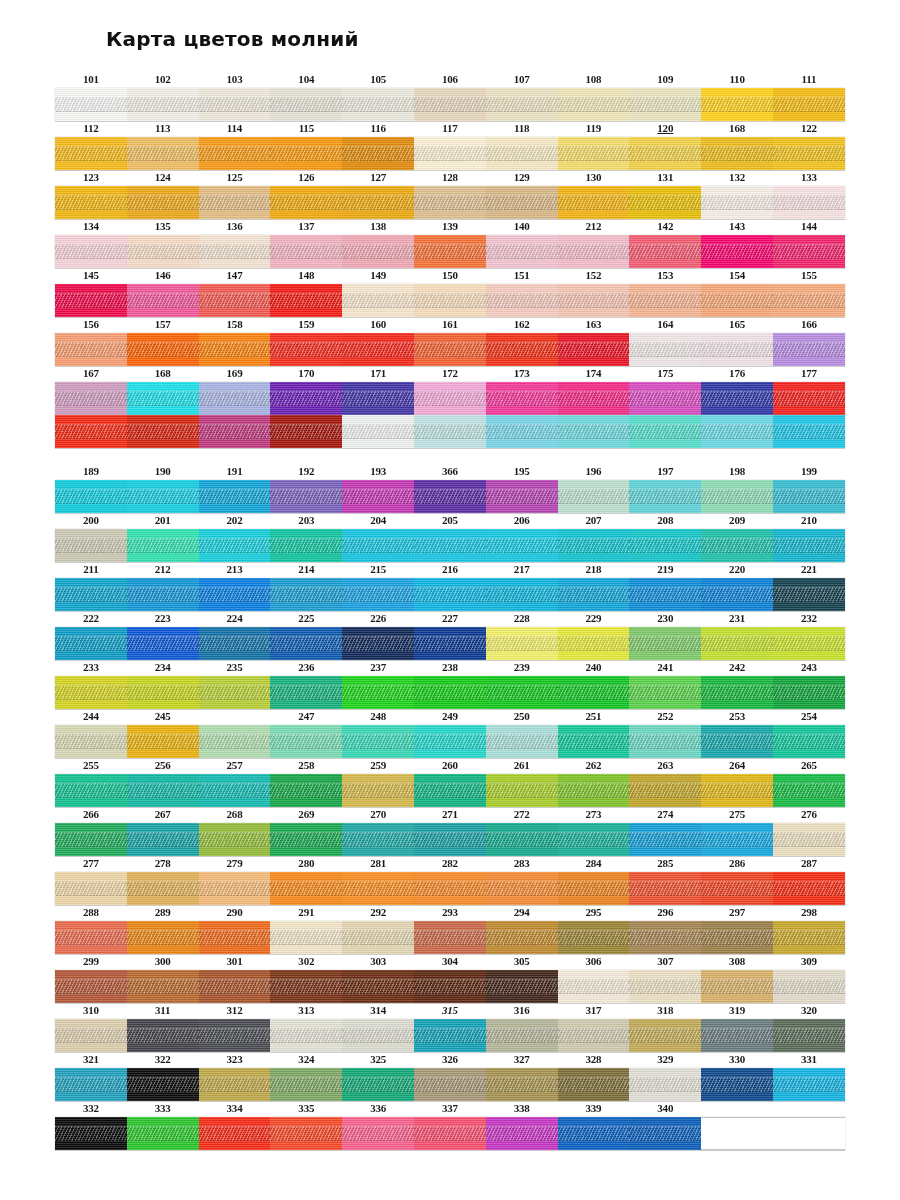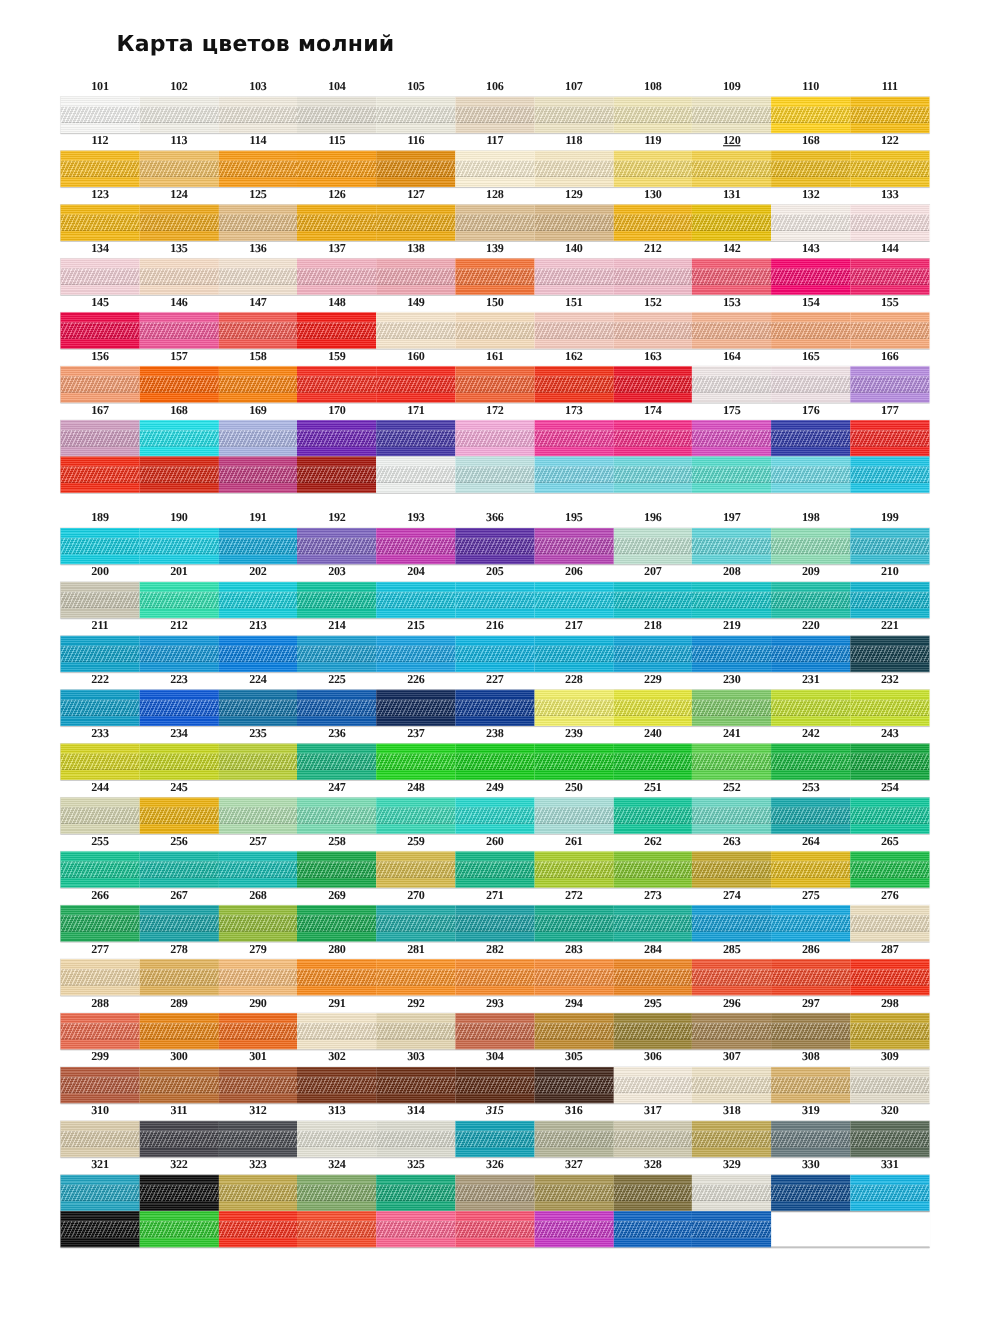--- a/index.html
+++ b/index.html
@@ -672,20 +672,31 @@
           <div class="sw" title="326" style="width: 71.8px; background: rgb(168, 152, 120);"></div>
           <div class="sw" title="327" style="width: 71.8px; background: rgb(167, 148, 80);"></div>
           <div class="sw" title="328" style="width: 71.8px; background: rgb(125, 110, 58);"></div>
           <div class="sw" title="329" style="width: 71.8px; background: rgb(226, 224, 214);"></div>
           <div class="sw" title="330" style="width: 71.8px; background: rgb(14, 74, 140);"></div>
           <div class="sw" title="331" style="width: 71.8px; background: rgb(20, 180, 226);"></div>
           <div class="row-rule"></div>
         </div>
       </div>
       <div class="row">
+        <div class="labels">
+          <div class="lbl" style="width: 71.8px;">332</div>
+          <div class="lbl" style="width: 71.8px;">333</div>
+          <div class="lbl" style="width: 71.8px;">334</div>
+          <div class="lbl" style="width: 71.8px;">335</div>
+          <div class="lbl" style="width: 71.8px;">336</div>
+          <div class="lbl" style="width: 71.8px;">337</div>
+          <div class="lbl" style="width: 71.8px;">338</div>
+          <div class="lbl" style="width: 71.8px;">339</div>
+          <div class="lbl" style="width: 71.8px;">340</div>
+        </div>
         <div class="swatches">
           <div class="sw" title="332" style="width: 71.8px; background: rgb(10, 10, 10);"></div>
           <div class="sw" title="333" style="width: 71.8px; background: rgb(43, 198, 43);"></div>
           <div class="sw" title="334" style="width: 71.8px; background: rgb(246, 44, 24);"></div>
           <div class="sw" title="335" style="width: 71.8px; background: rgb(246, 74, 42);"></div>
           <div class="sw" title="336" style="width: 71.8px; background: rgb(249, 98, 142);"></div>
           <div class="sw" title="337" style="width: 71.8px; background: rgb(247, 80, 112);"></div>
           <div class="sw" title="338" style="width: 71.8px; background: rgb(198, 54, 196);"></div>
           <div class="sw" title="339" style="width: 71.8px; background: rgb(12, 98, 192);"></div>
           <div class="sw" title="340" style="width: 71.8px; background: rgb(12, 95, 186);"></div>

